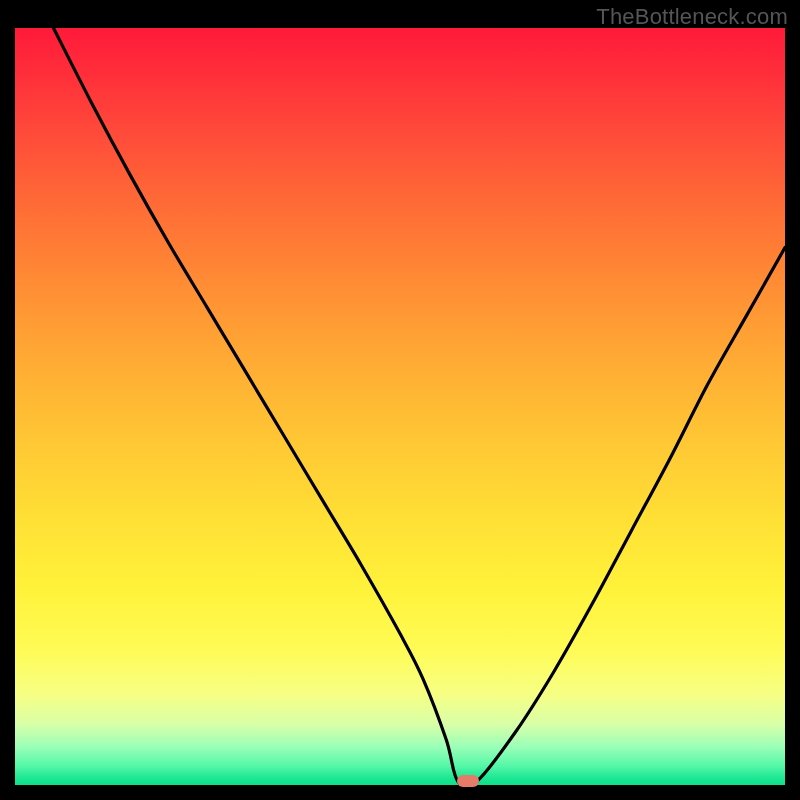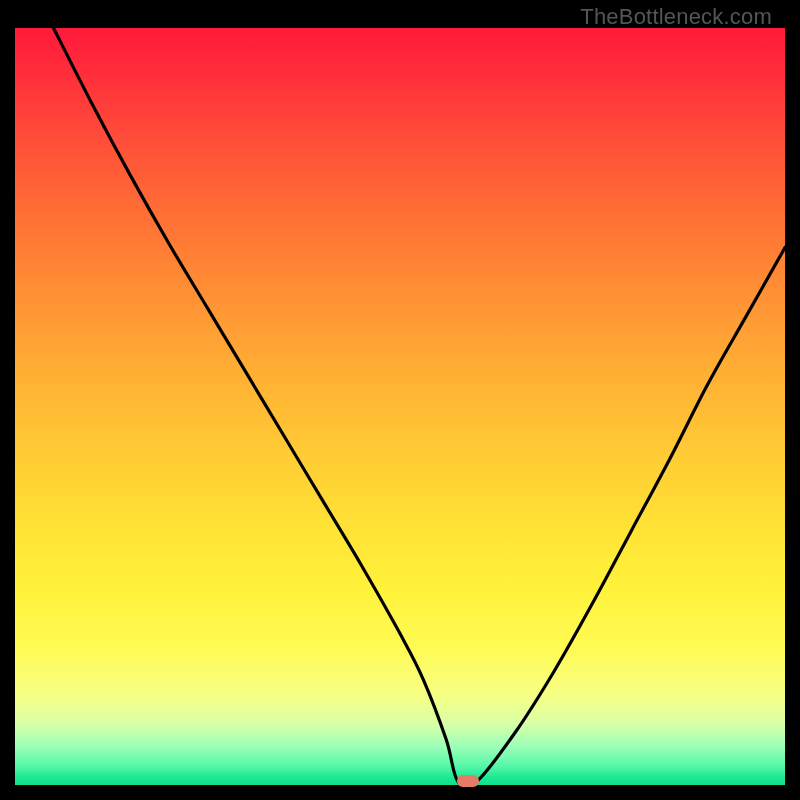--- a/index.html
+++ b/index.html
@@ -13,21 +13,21 @@
   }
   .frame {
     position: relative;
     width: 800px;
     height: 800px;
     background: #000;
   }
   .watermark {
     position: absolute;
     top: 4px;
-    right: 28px;
+    right: 12px;
     color: #555;
     font-size: 22px;
     letter-spacing: 0.2px;
     z-index: 10;
   }
   .plot-area {
     position: absolute;
     left: 15px;
     top: 28px;
     width: 770px;

